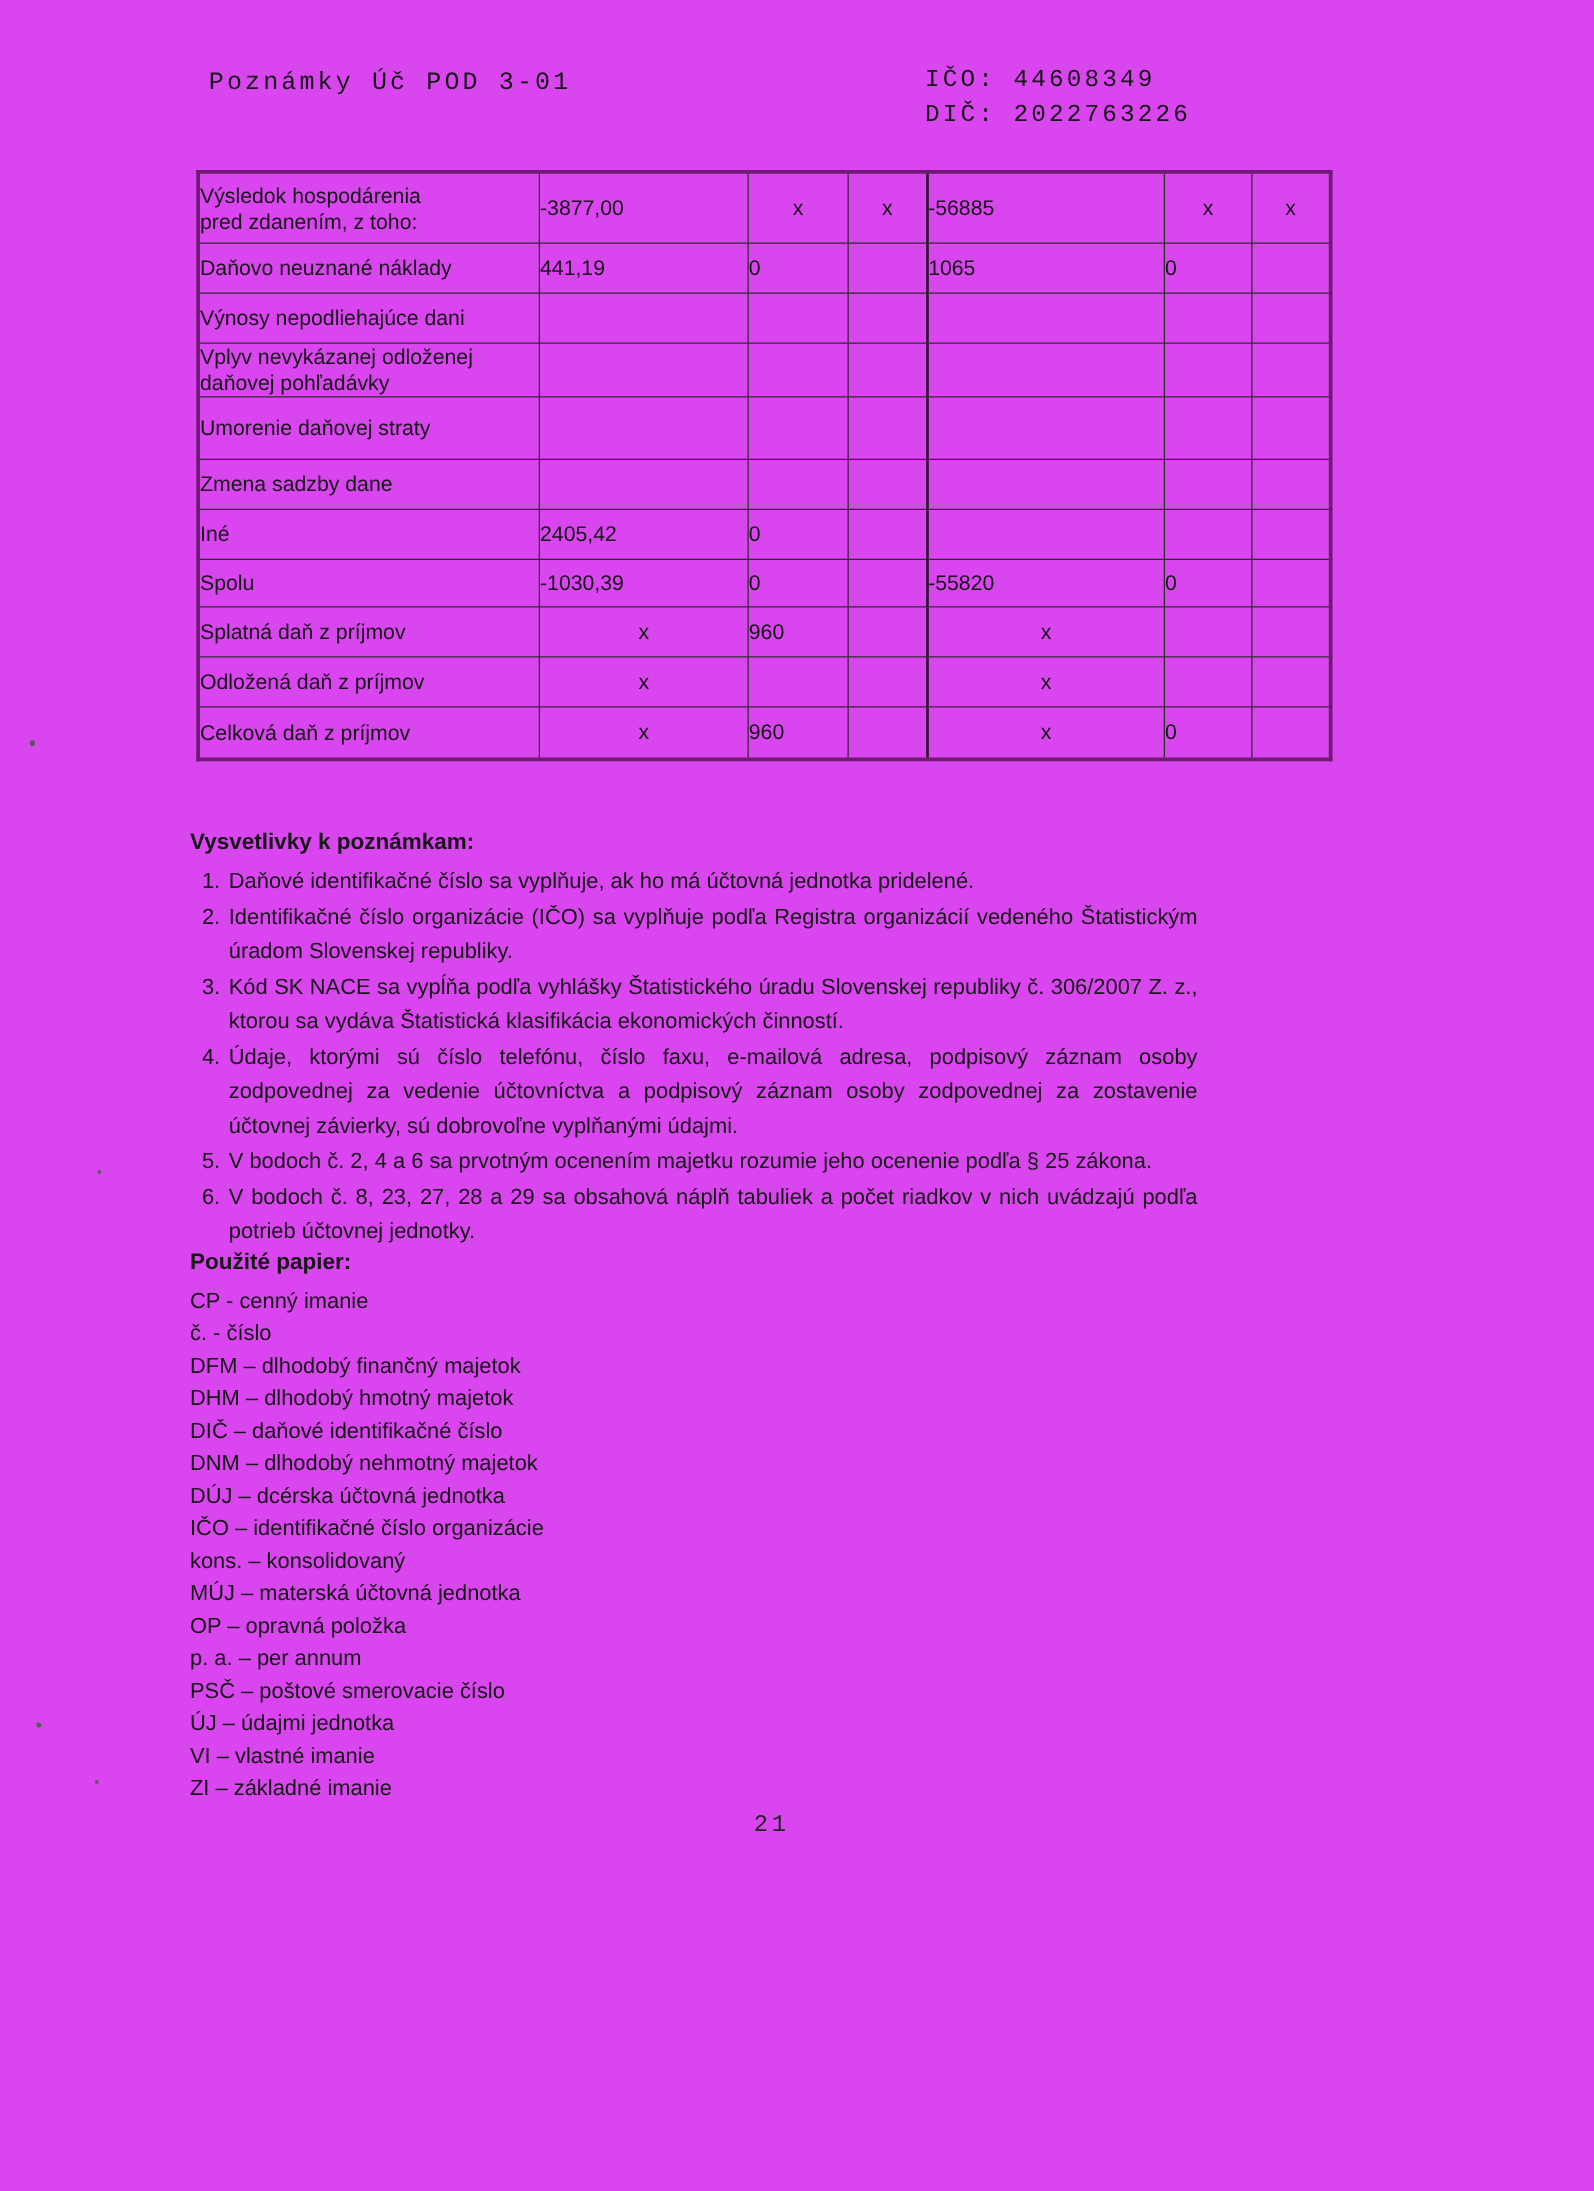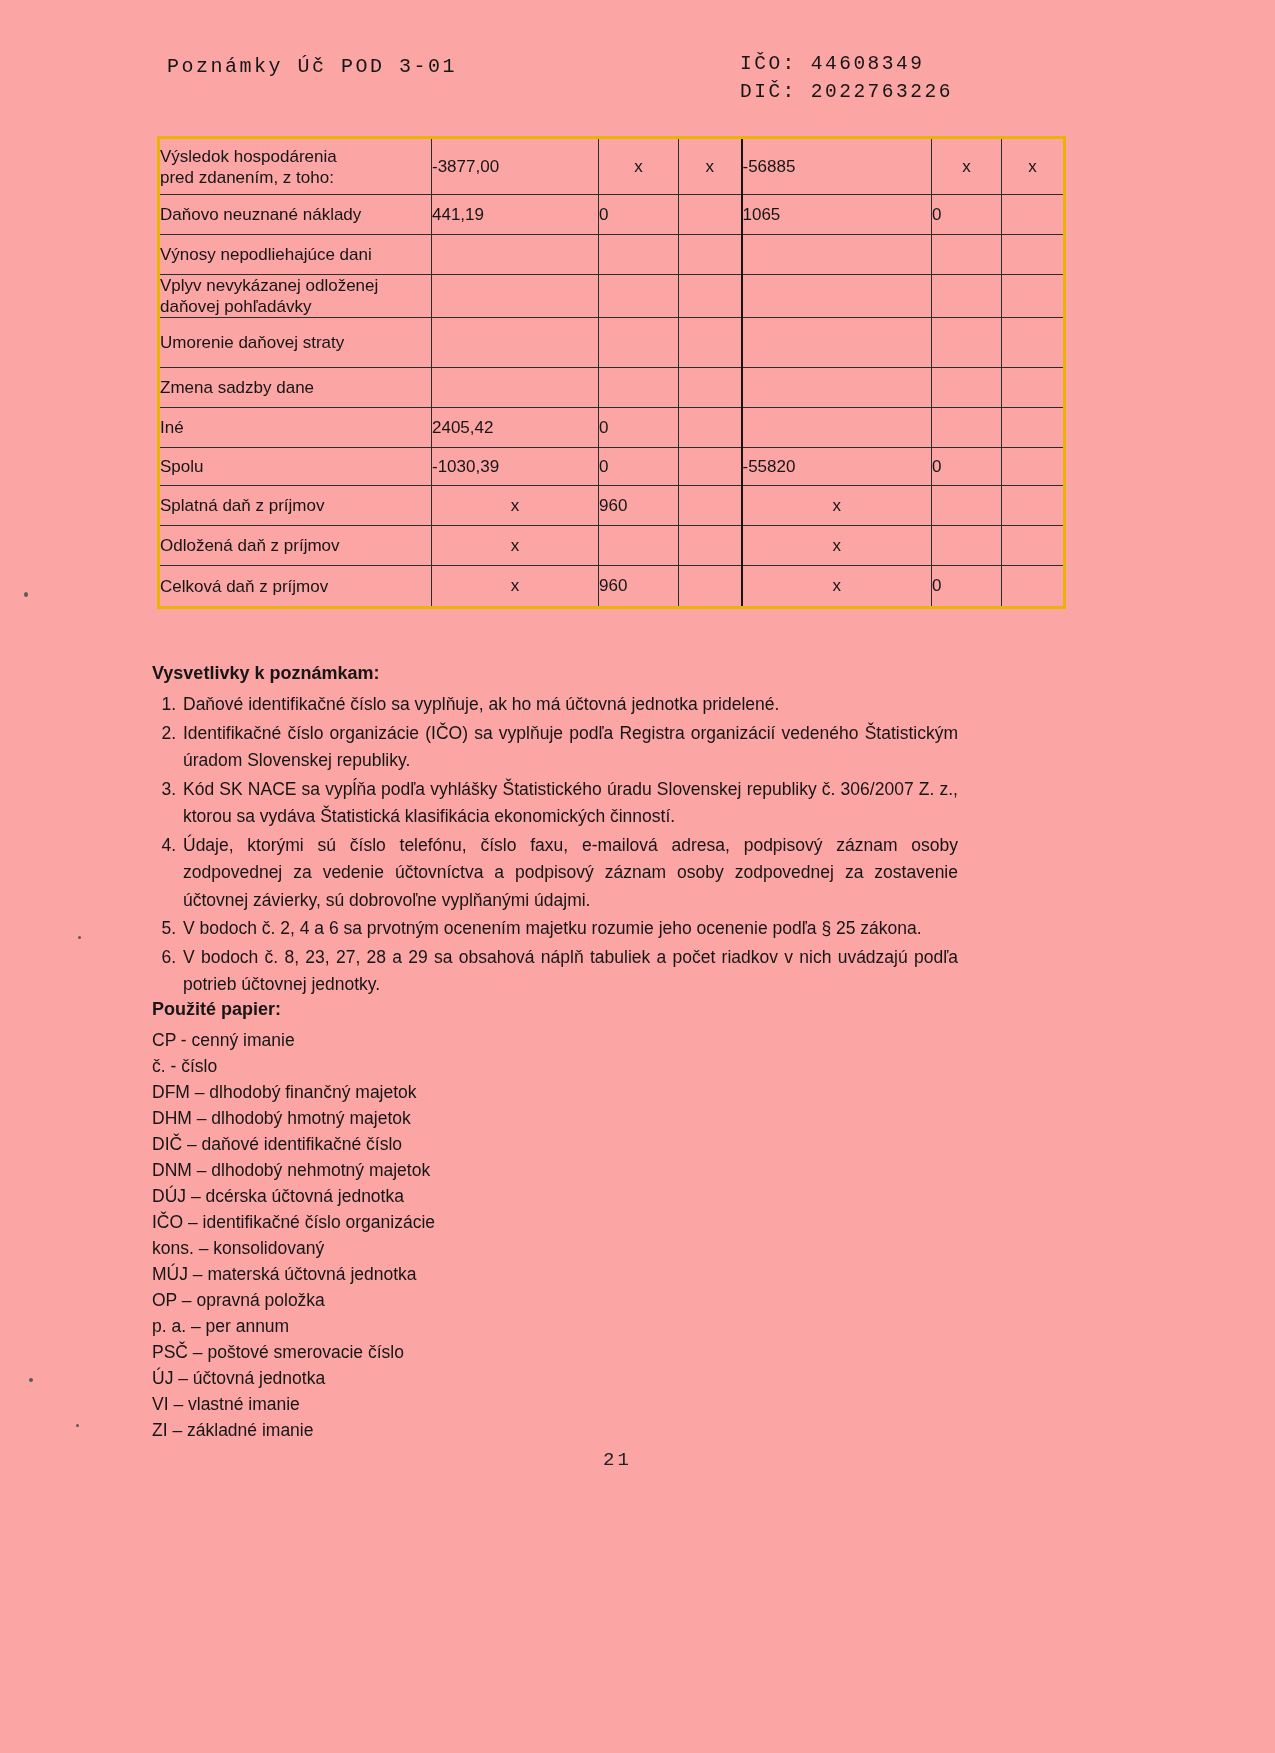--- a/index.html
+++ b/index.html
@@ -1,41 +1,41 @@
 <!DOCTYPE html>
 <html><head>
 <meta charset="utf-8">
 <style>
   html,body{margin:0;padding:0;background:#9a9a9a;}
   .page{
     position:relative;
     width:1275px;height:1753px;
     margin:0 auto;
-    background:#fca5a5;
+    background:#d946ef;
     font-family:"Liberation Sans","DejaVu Sans",sans-serif;
     color:#161616;
     overflow:hidden;
   }
   
   .typew{font-family:"Liberation Mono","DejaVu Sans Mono",monospace;}
   .form-title{
     position:absolute;left:167px;top:55px;
     font-size:20px;letter-spacing:2.5px;white-space:nowrap;
   }
   .ids{
     position:absolute;left:740px;top:50px;
     font-size:19.5px;letter-spacing:2.5px;line-height:28px;white-space:nowrap;
   }
   .ids .lbl-gap{display:inline-block;width:14px;}
 
   
   table.tax{
     position:absolute;left:157px;top:136px;
     border-collapse:collapse;table-layout:fixed;
-    border:3px solid #eab308;
+    border:3px solid #701a75;
   }
   table.tax td{
     border:1.4px solid #2c2c2c;
     font-size:17px;
     vertical-align:middle;
     padding:0;
     overflow:hidden;
   }
   td.rowlbl{
     text-align:left;
@@ -227,21 +227,21 @@
         <div class="abbr-line">DHM – dlhodobý hmotný majetok</div>
         <div class="abbr-line">DIČ – daňové identifikačné číslo</div>
         <div class="abbr-line">DNM – dlhodobý nehmotný majetok</div>
         <div class="abbr-line">DÚJ – dcérska účtovná jednotka</div>
         <div class="abbr-line">IČO – identifikačné číslo organizácie</div>
         <div class="abbr-line">kons. – konsolidovaný</div>
         <div class="abbr-line">MÚJ – materská účtovná jednotka</div>
         <div class="abbr-line">OP – opravná položka</div>
         <div class="abbr-line">p. a. – per annum</div>
         <div class="abbr-line">PSČ – poštové smerovacie číslo</div>
-        <div class="abbr-line">ÚJ – účtovná jednotka</div>
+        <div class="abbr-line">ÚJ – údajmi jednotka</div>
         <div class="abbr-line">VI – vlastné imanie</div>
         <div class="abbr-line">ZI – základné imanie</div>
       </div>
   </div>
 
   <div class="pagenum typew">21</div>
 
   <div class="speck" style="left:24px;top:592px;width:4px;height:5px;"></div>
   <div class="speck" style="left:78px;top:936px;width:3px;height:3px;"></div>
   <div class="speck" style="left:29px;top:1378px;width:4px;height:4px;"></div>

